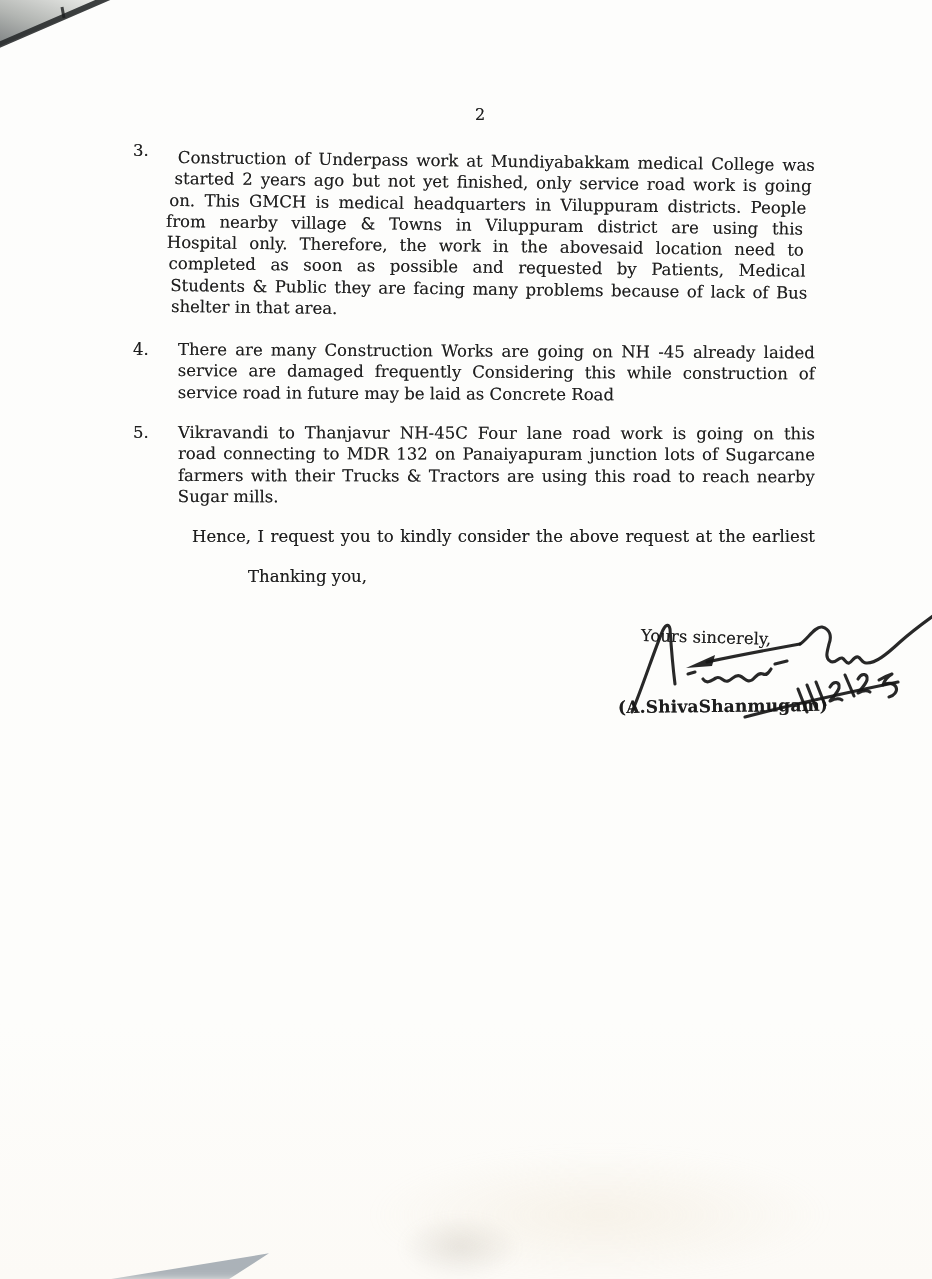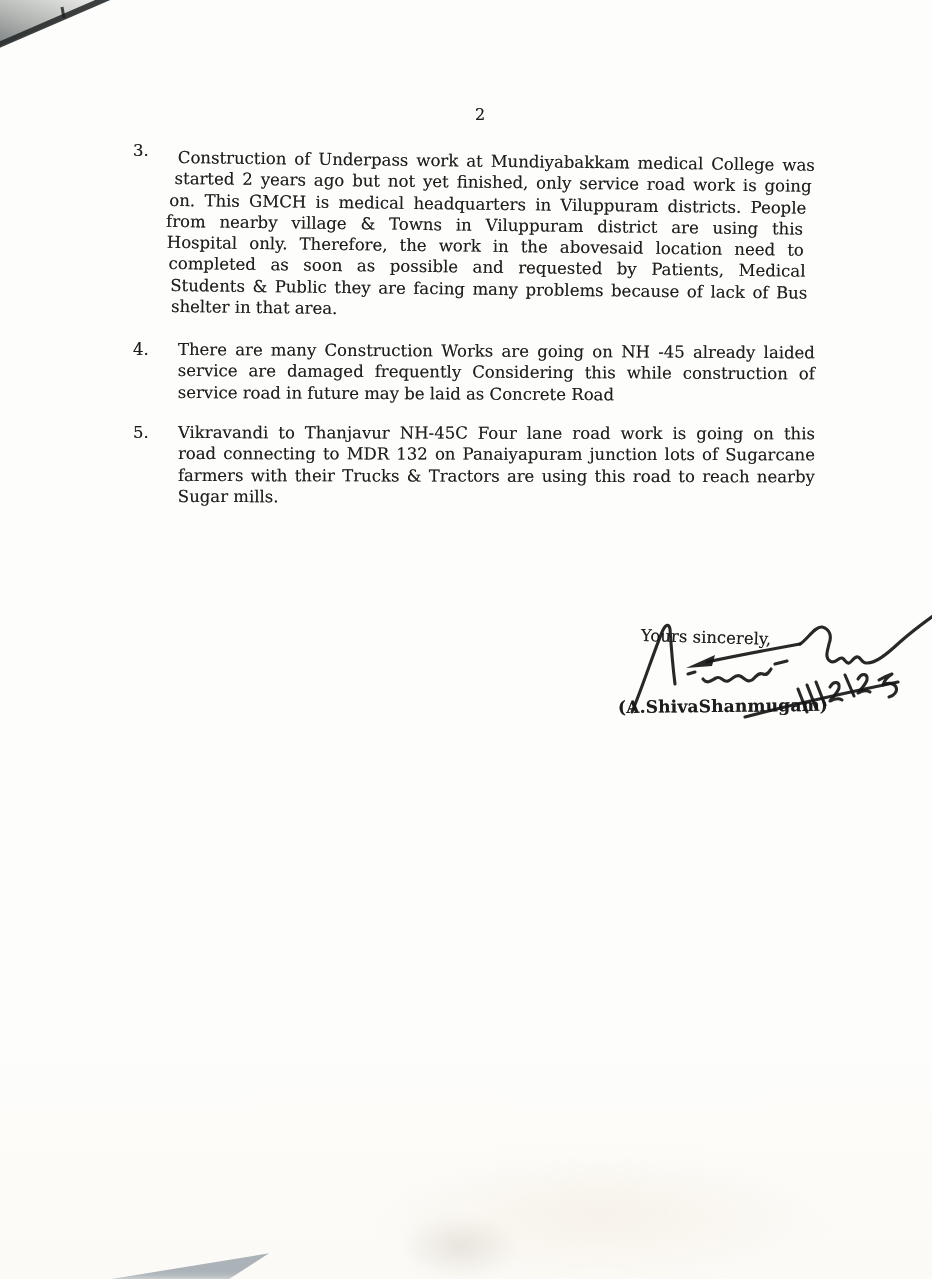--- a/index.html
+++ b/index.html
@@ -121,21 +121,23 @@
           <div class="num">5.</div>
           <div class="pbody">
             <div class="line just">Vikravandi to Thanjavur NH-45C Four lane road work is going on this</div>
             <div class="line just">road connecting to MDR 132 on Panaiyapuram junction lots of Sugarcane</div>
             <div class="line just">farmers with their Trucks &amp; Tractors are using this road to reach nearby</div>
             <div class="line">Sugar mills.</div>
           </div>
         </div>
       </div>
     <div class="closing" id="closing">
+        <div class="line just indent">Hence, I request you to kindly consider the above request at the earliest</div>
       </div>
+    <div class="thanking">Thanking you,</div>
   </div>
 
   <div class="sig-salutation txt">Yours sincerely,</div>
   <div class="sig-name txt">(A.ShivaShanmugam)</div>
 
   <svg class="signature" width="345" height="150" viewBox="0 0 345 150" aria-hidden="true">
 
     <path d="M37,116 C48,90 60,52 68,34 C71,28 74,28 75,33 C76,48 78,72 80,88"></path>
     <path d="M93,78 l7,-2"></path>
 

